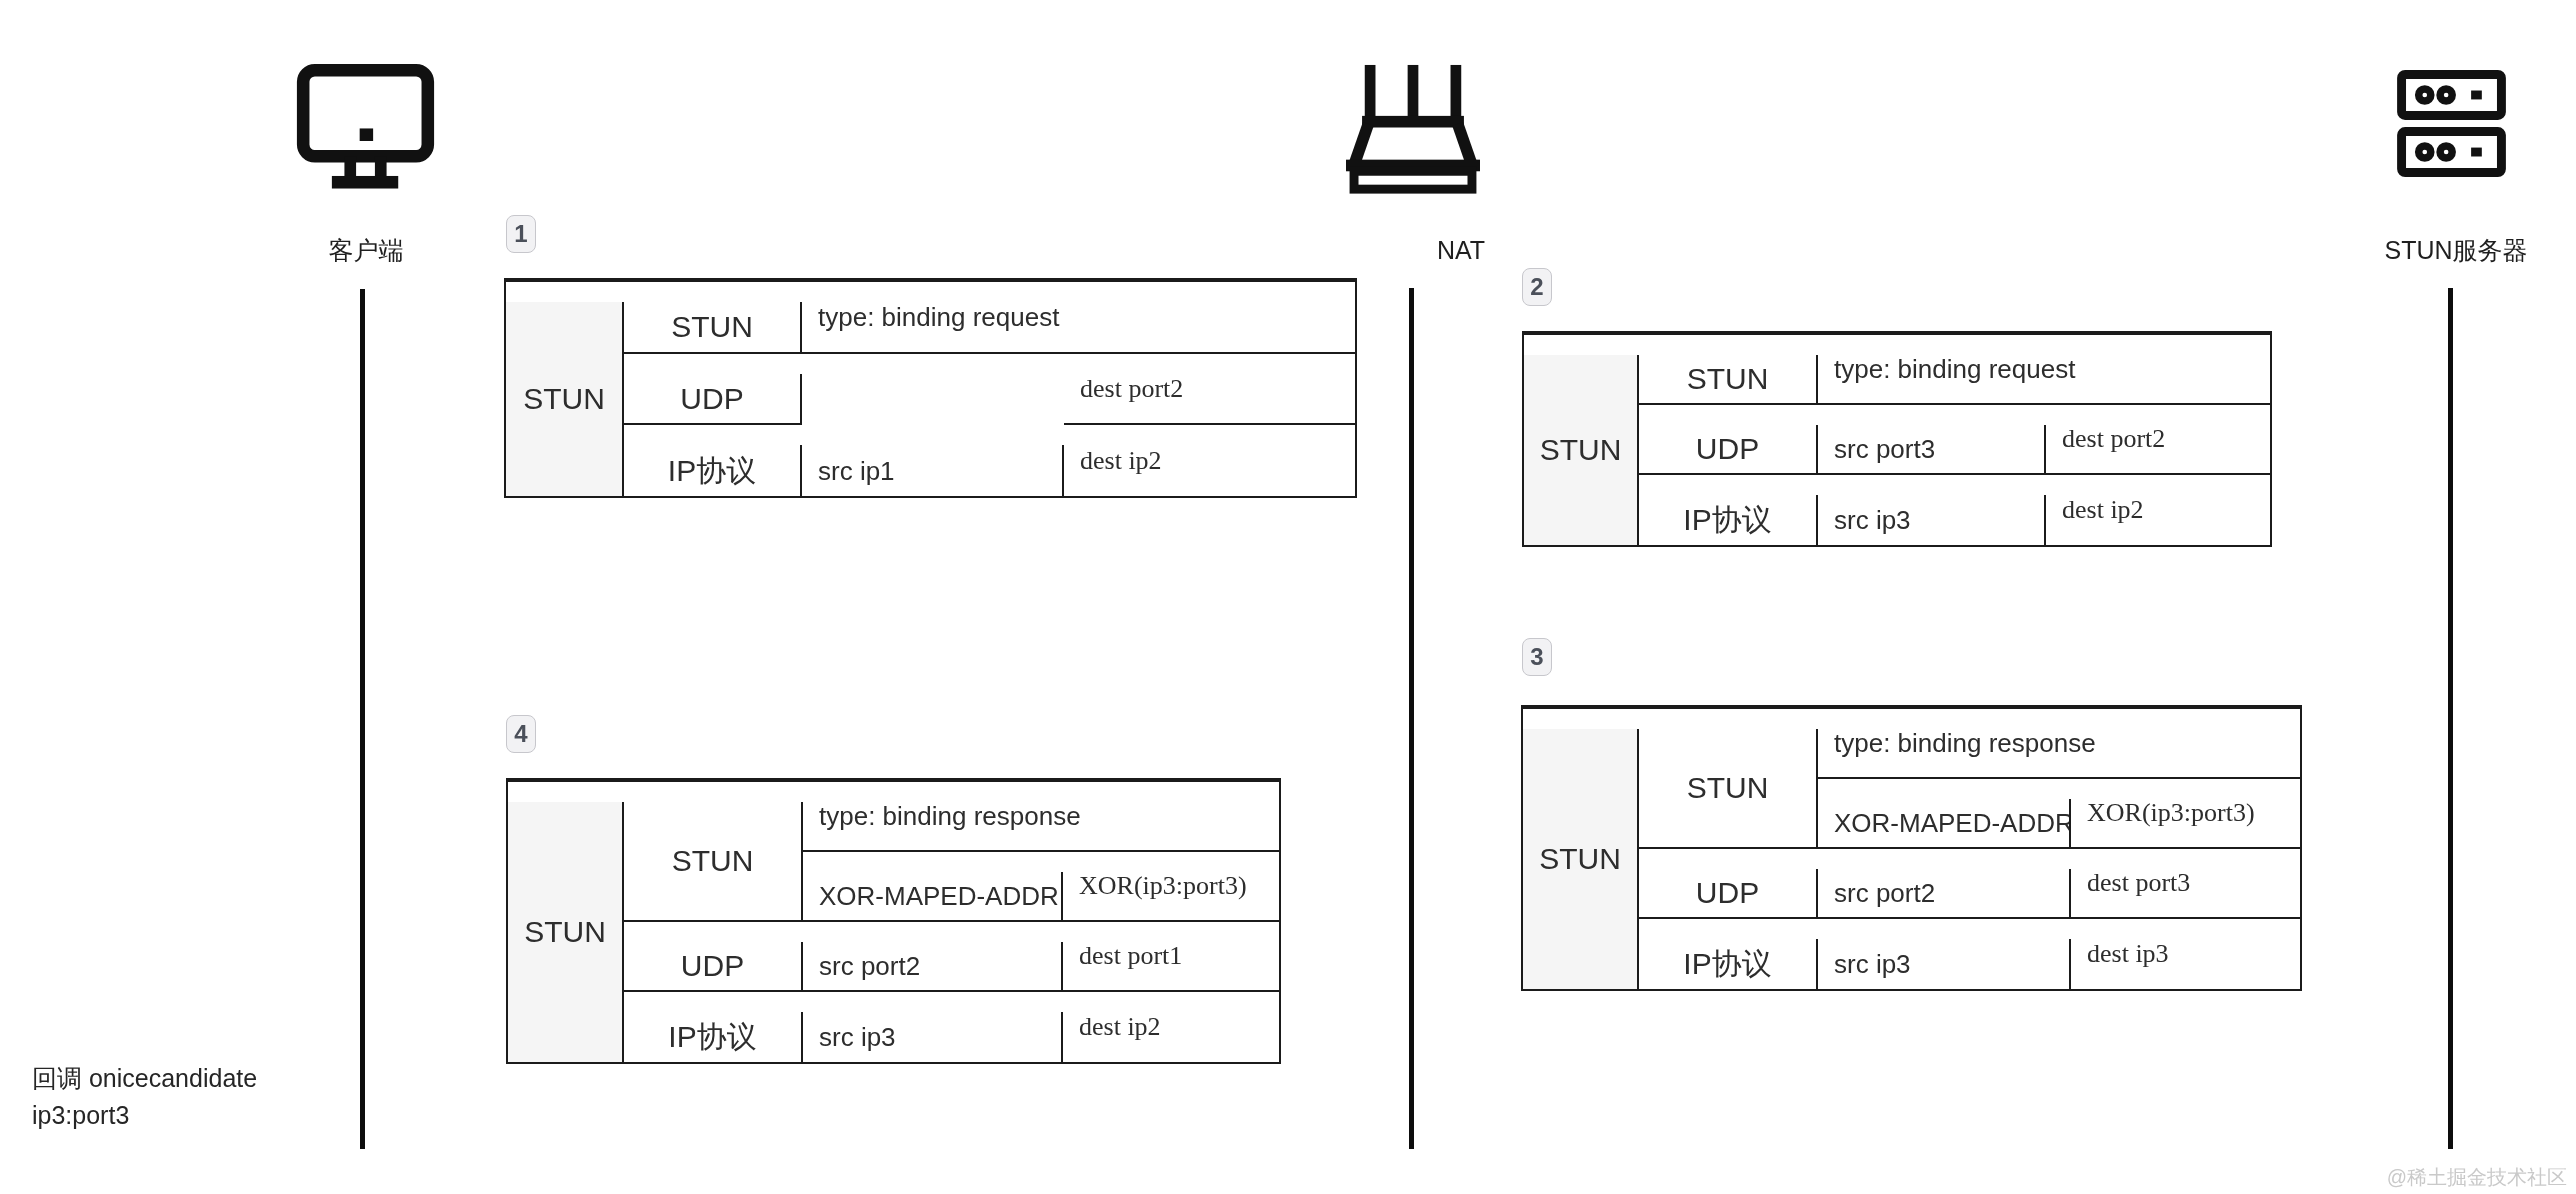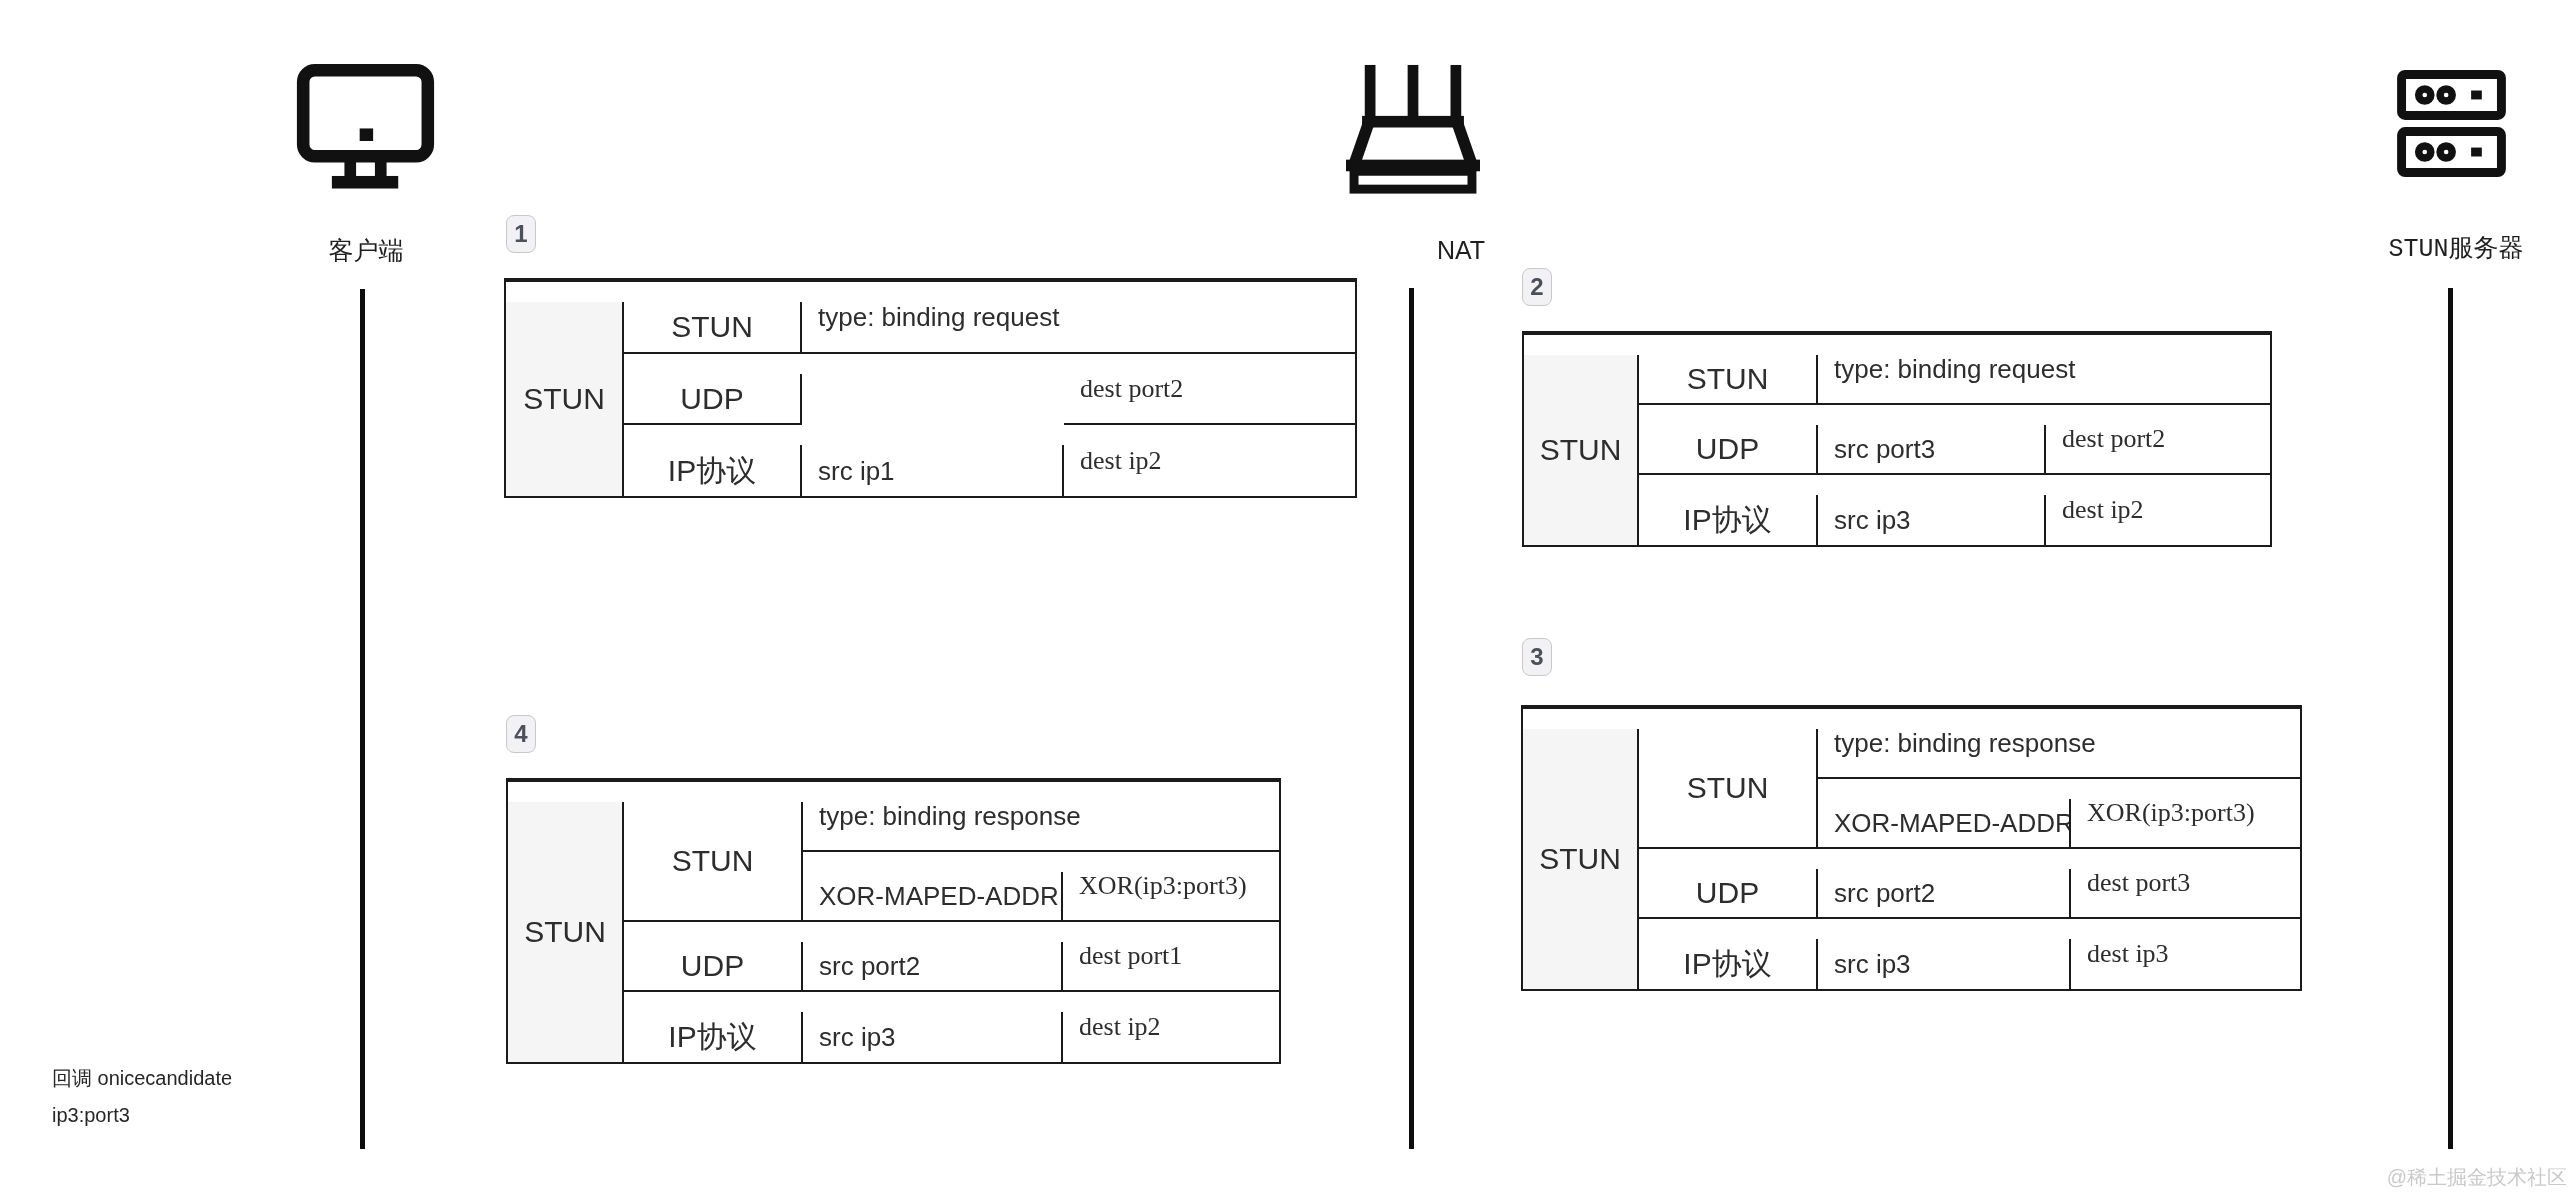--- a/index.html
+++ b/index.html
@@ -100,22 +100,22 @@
   .gr1{grid-row:1;}
   .gr2{grid-row:2;}
   .gr3{grid-row:3;}
   .gr4{grid-row:4;}
   .grs3{grid-row:1 / span 3;}
   .grs4{grid-row:1 / span 4;}
   .grs12{grid-row:1 / span 2;}
 
   
   .note{
-    position:absolute;left:52px;top:1060px;
-    font-size:20px;line-height:37px;color:#262626;
+    position:absolute;left:32px;top:1060px;
+    font-size:25px;line-height:37px;color:#262626;
   }
   .watermark{
     position:absolute;right:9px;top:1164px;
     font-size:20px;color:var(--watermark);
   }
 </style>
 </head>
 <body>
 
 <div class="canvas">
@@ -150,21 +150,21 @@
     <circle cx="55" cy="28" r="11" fill="#111"></circle>
       <circle cx="55" cy="28" r="2.6" fill="#fff"></circle>
     <rect x="83" y="23" width="12" height="10" fill="#111"></rect>
     <rect x="5" y="69" width="112" height="46" rx="4" fill="none" stroke="#111" stroke-width="10"></rect>
     <circle cx="31" cy="92" r="11" fill="#111"></circle>
       <circle cx="31" cy="92" r="2.6" fill="#fff"></circle>
     <circle cx="55" cy="92" r="11" fill="#111"></circle>
       <circle cx="55" cy="92" r="2.6" fill="#fff"></circle>
     <rect x="83" y="87" width="12" height="10" fill="#111"></rect>
   </svg>
-  <div class="entity-label" style="left:2456px;top:235px;font-family:Liberation Mono, monospace;">STUN服务器</div>
+  <div class="entity-label" style="left:2456px;top:235px;">STUN服务器</div>
   <div class="lifeline" style="left:2448px;top:288px;height:861px;"></div>
 
   <div class="badge" style="left:506px;top:215px;">1</div>
   <div class="badge" style="left:1522px;top:268px;">2</div>
   <div class="badge" style="left:1522px;top:638px;">3</div>
   <div class="badge" style="left:506px;top:715px;">4</div>
 
   <div class="pkt pkt1">
     <div class="cell group gc1 grs3 br">STUN</div>
     <div class="cell lbl gc2 gr1 br bb">STUN</div>

